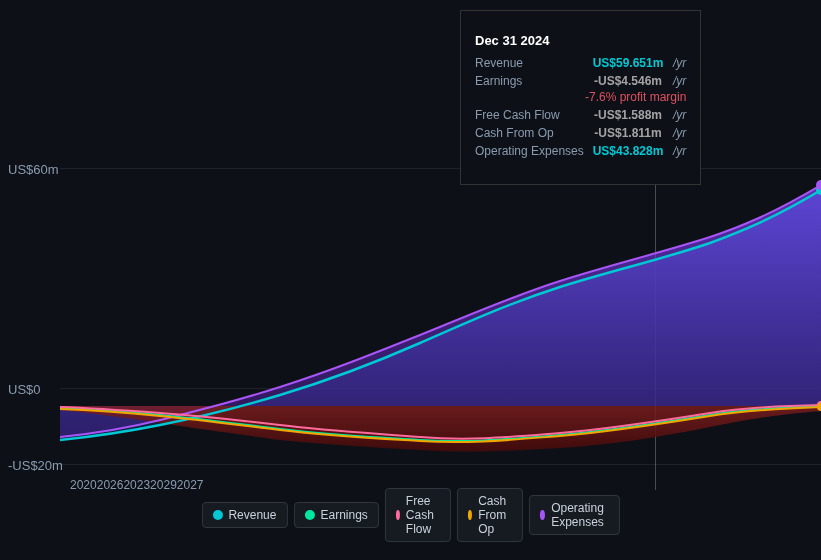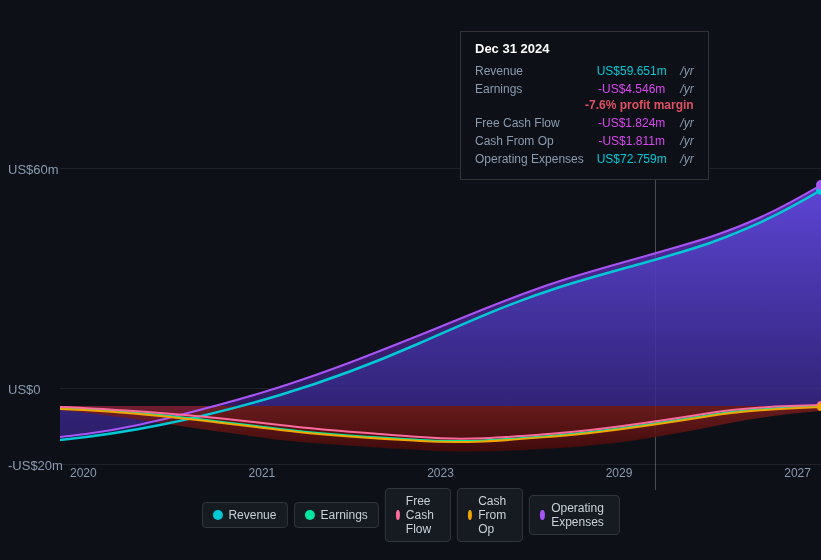--- a/index.html
+++ b/index.html
@@ -18,24 +18,23 @@
       height: 560px;
     }
 
     
     .tooltip {
       position: absolute;
       top: 10px;
       left: 460px;
       background: #0d1117;
       border: 1px solid #333;
-      padding: 9px 14px;
+      padding: 22px 14px;
       min-width: 240px;
       z-index: 10;
-      margin-top: 21px;
     }
 
     .tooltip-date {
       color: #ffffff;
       font-size: 13px;
       font-weight: 600;
       margin-bottom: 8px;
     }
 
     .tooltip-row {
@@ -46,32 +45,32 @@
       color: #8a9bb0;
       margin-bottom: 4px;
     }
 
     .tooltip-row .label {
       color: #8a9bb0;
       min-width: 110px;
     }
 
     .tooltip-row .value {
-      font-weight: 400;
+      font-weight: 700;
       text-align: center;
     }
 
     .tooltip-row .unit {
       color: #8a9bb0;
       margin-left: 2px;
       font-style: italic;
     }
 
     .color-cyan { color: #00c8d4; }
-    .color-red { color: #d946ef; }
+    .color-red { color: #a3a3a3; }
 
     .profit-margin {
       color: #e05060;
       font-size: 12px;
       text-align: right;
       margin-top: -2px;
       margin-bottom: 4px;
     }
 
     
@@ -91,27 +90,25 @@
       position: absolute;
       left: 60px;
       right: 0;
       height: 1px;
       background: rgba(255,255,255,0.08);
     }
 
     
     .x-labels {
       position: absolute;
-      bottom: 80px;
+      bottom: 68px;
       left: 60px;
       right: 0;
       display: flex;
-      justify-content: space-between;
       padding: 0 10px;
-      gap: 12px;
     }
 
     .x-label {
       color: #8a9bb0;
       font-size: 12px;
     }
 
     
     .legend {
       position: absolute;
@@ -167,37 +164,37 @@
       <span class="label">Revenue</span>
       <span class="value color-cyan">US$59.651m</span>
       <span class="unit">/yr</span>
     </div>
 
     <div class="tooltip-row">
       <span class="label">Earnings</span>
       <span class="value color-red">-US$4.546m</span>
       <span class="unit">/yr</span>
     </div>
-    <div class="profit-margin" style="padding-left:110px;font-weight:bold;">-7.6% profit margin</div>
+    <div class="profit-margin" style="padding-left:110px;">-7.6% profit margin</div>
 
     <div class="tooltip-row">
       <span class="label">Free Cash Flow</span>
-      <span class="value color-red">-US$1.824m</span>
+      <span class="value color-red">-US$1.588m</span>
       <span class="unit">/yr</span>
     </div>
 
     <div class="tooltip-row">
       <span class="label">Cash From Op</span>
       <span class="value color-red">-US$1.811m</span>
       <span class="unit">/yr</span>
     </div>
 
     <div class="tooltip-row">
       <span class="label">Operating Expenses</span>
-      <span class="value color-cyan">US$72.759m</span>
+      <span class="value color-cyan">US$43.828m</span>
       <span class="unit">/yr</span>
     </div>
   </div>
 
   <div class="y-label y-label-60">US$60m</div>
   <div class="y-label y-label-0">US$0</div>
   <div class="y-label y-label-neg20">-US$20m</div>
 
   <div class="gridline" style="top: 168px;"></div>
   <div class="gridline" style="top: 388px;"></div>
@@ -242,21 +239,21 @@
 
     <path d="M0,252 C30,253 60,255 100,258 C140,261 170,264 220,270 C270,276 310,278 360,282 C410,286 450,282 500,278 C550,274 600,266 650,258 C680,253 710,251 761,250" fill="none" stroke="#ff6b9d" stroke-width="2"></path>
     <circle cx="761" cy="250" r="4" fill="#ff6b9d"></circle>
 
     <path d="M0,254 C30,255 60,257 100,261 C140,265 170,269 220,275 C270,281 310,283 360,286 C410,289 450,285 500,281 C550,277 600,269 650,261 C680,256 710,254 761,252" fill="none" stroke="#f0a500" stroke-width="2"></path>
     <circle cx="761" cy="252" r="4" fill="#f0a500"></circle>
   </svg>
 
   <div class="x-labels">
     <span class="x-label">2020</span>
-    <span class="x-label">2021</span>
+    <span class="x-label">2026</span>
     <span class="x-label">2023</span>
     <span class="x-label">2029</span>
     <span class="x-label">2027</span>
   </div>
 
   <div class="legend">
     <div class="legend-item">
       <div class="legend-dot" style="background:#00c8d4;"></div>
       <span class="legend-label">Revenue</span>
     </div>

